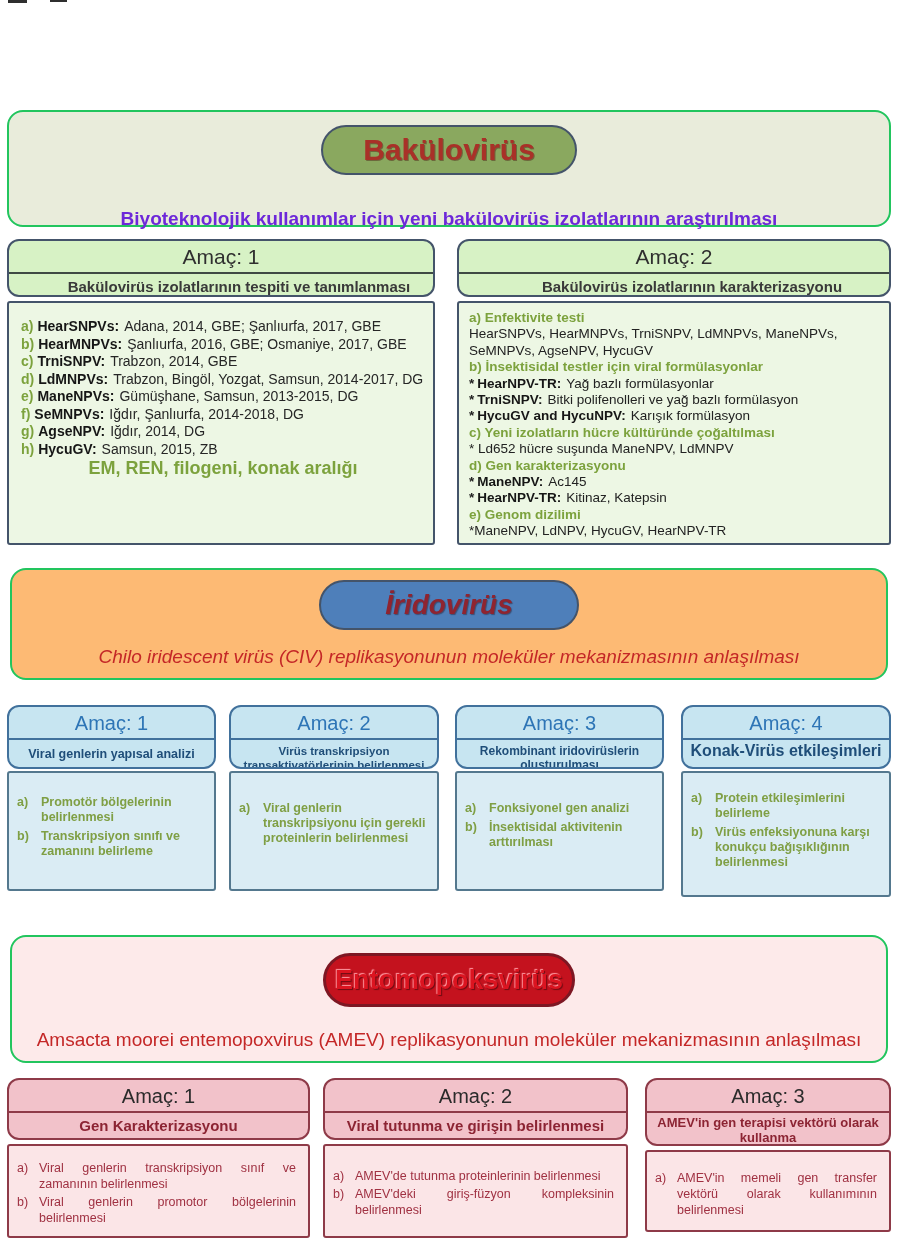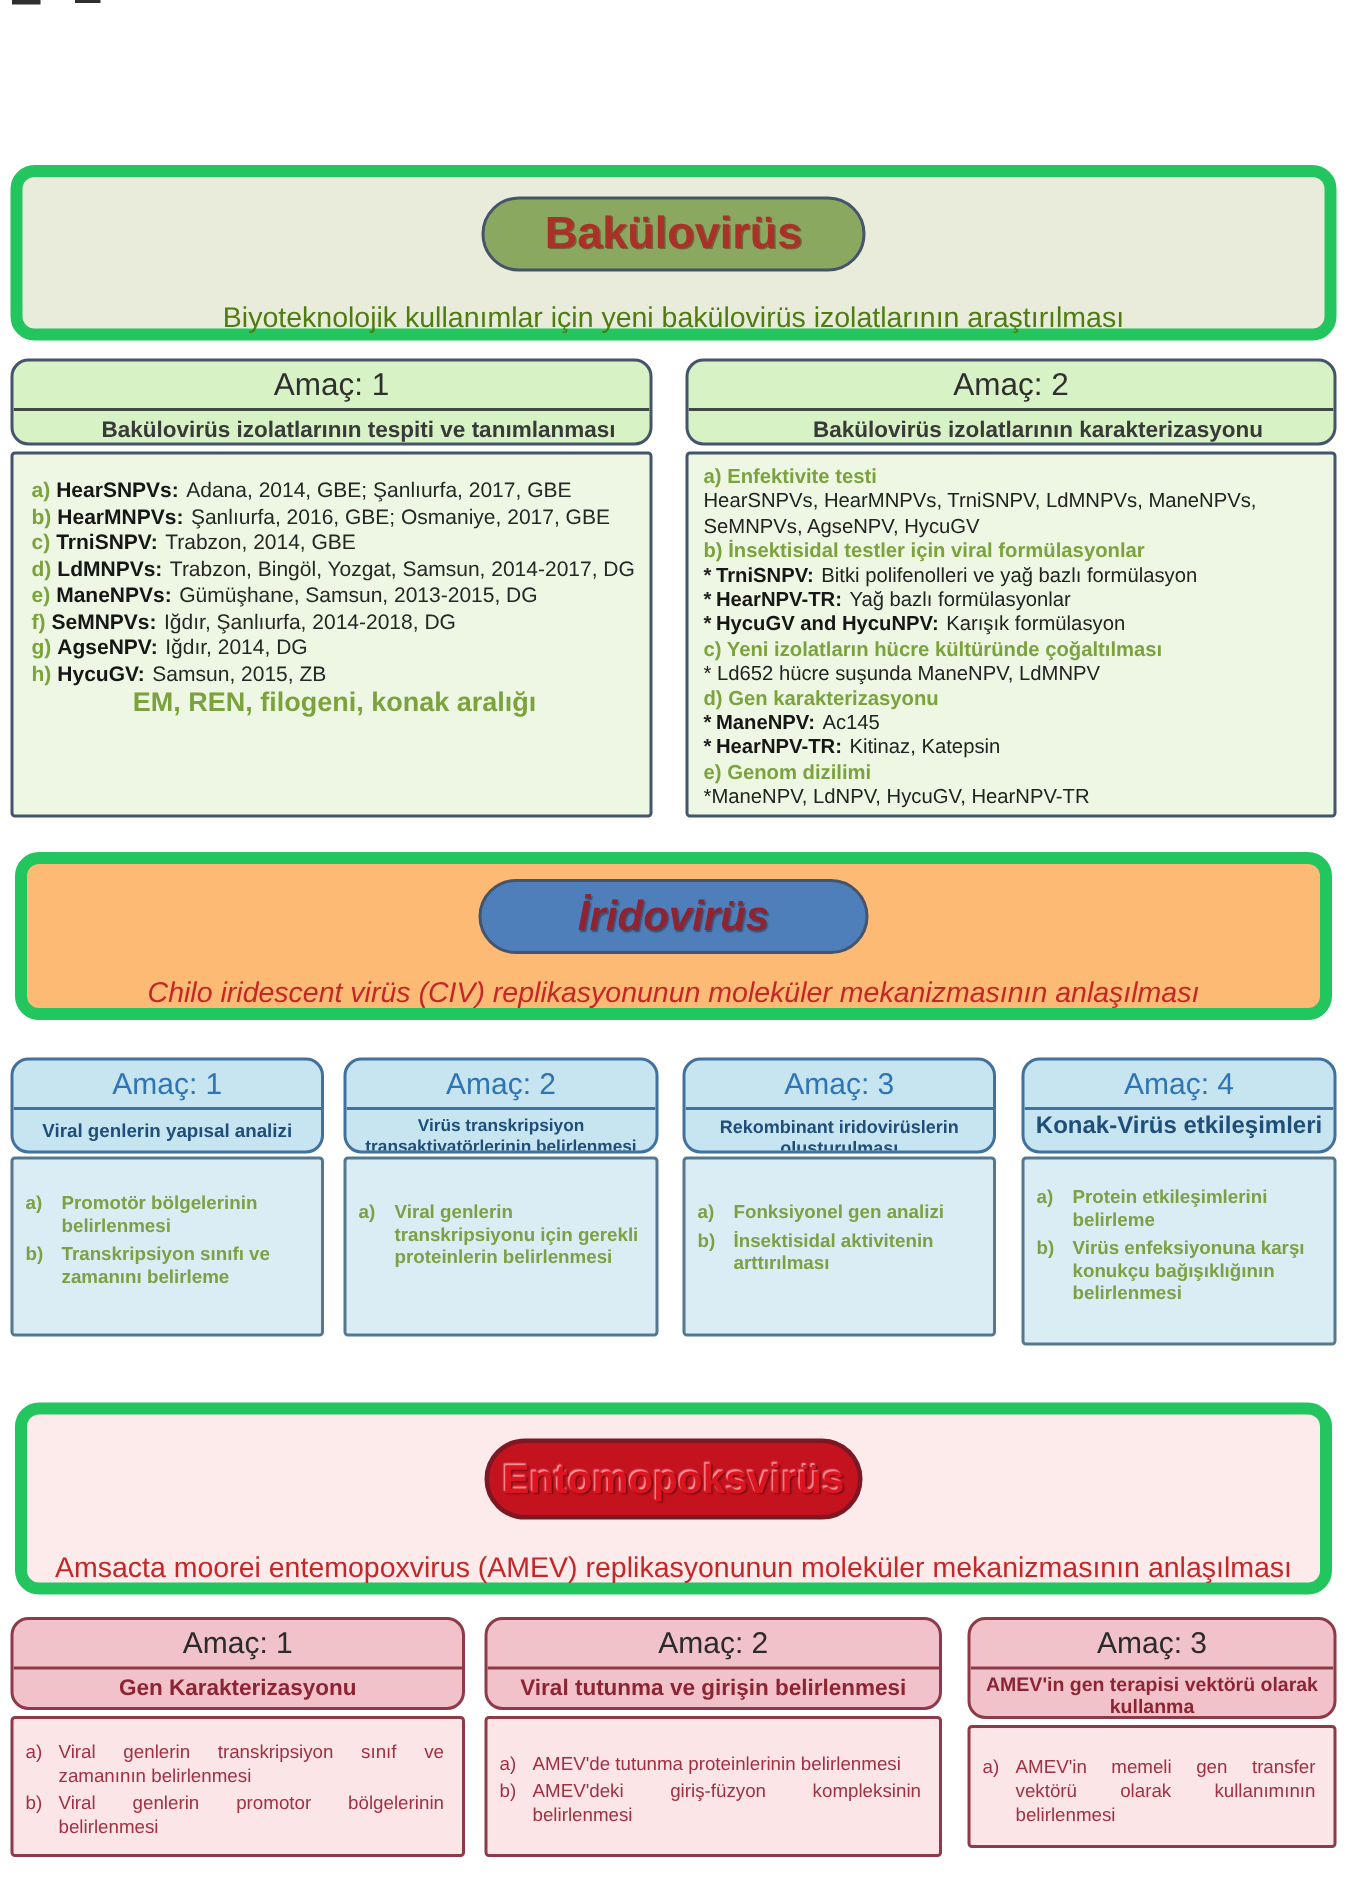--- a/index.html
+++ b/index.html
@@ -4,38 +4,38 @@
 <style>
   html,body{margin:0;padding:0;}
   body{
     position:relative;width:900px;height:1260px;background:#ffffff;
     font-family:"Liberation Sans","DejaVu Sans",sans-serif;overflow:hidden;
     -webkit-font-smoothing:antialiased;
   }
   .artifact{position:absolute;background:#2f2f2f;}
 
   
-  .sec{position:absolute;border:8px solid #22c55e;border-radius:16px;box-sizing:border-box;}
+  .sec{position:absolute;border:2px solid #22c55e;border-radius:16px;box-sizing:border-box;}
   .pill{
     position:absolute;left:50%;transform:translateX(-50%);
     display:flex;align-items:center;justify-content:center;
     border:2px solid #44546a;border-radius:28px;font-weight:bold;box-sizing:border-box;
   }
   .sec-sub{position:absolute;left:0;width:100%;text-align:center;font-size:19px;}
 
   
   .goal-head{position:absolute;border-radius:12px;box-sizing:border-box;text-align:center;overflow:hidden;}
   .gh-label{font-size:20px;padding-top:3px;height:28px;line-height:26px;}
   .gh-heading{font-weight:bold;}
   .goal-body{position:absolute;box-sizing:border-box;border-radius:3px;}
 
   
   .s1{background:#e9ecdb;}
   .s1-pill{background:#8aa85f;width:256px;height:50px;top:13px;font-size:30px;color:#a93128;text-shadow:1px 1px 0 rgba(80,40,25,.5);}
-  .s1-sub{top:84px;color:#4d7c0f;}
+  .s1-sub{top:96px;color:#6d28d9;font-weight:bold;}
   .s1h{background:#d7f2c5;border:2px solid #44546a;}
   .s1h .gh-label{color:#2f2f2f;border-bottom:2px solid #3f4a44;}
   .s1h .gh-heading{font-size:15px;color:#393939;padding-top:4px;padding-left:36px;}
   .s1b{background:#edf7e4;border:2px solid #44546a;color:#262626;}
   .b1-list{padding:15px 8px 0 12px;font-size:14px;line-height:17.5px;}
   .lt{color:#7ca23d;font-weight:bold;margin-right:4px;}
   .nm{color:#161616;margin-right:5px;}
   .b1-footer{text-align:center;color:#7ca23d;font-weight:bold;font-size:18px;margin-top:2px;}
   .b2-list{padding:7px 6px 0 10px;font-size:13.5px;line-height:16.4px;}
   .b2-header{color:#7ca23d;font-weight:bold;}
@@ -104,22 +104,22 @@
 <div class="goal-head s1h" style="left:457px;top:239px;width:434px;height:58px;">
   <div class="gh-label" style="font-size:21px;">Amaç: 2</div>
   <div class="gh-heading">Bakülovirüs izolatlarının karakterizasyonu</div>
 </div>
 
 <div class="goal-body s1b" style="left:457px;top:301px;width:434px;height:244px;">
   <div class="b2-list">
     <div class="b2-header">a) Enfektivite testi</div>
     <div class="b2-plain">HearSNPVs, HearMNPVs, TrniSNPV, LdMNPVs, ManeNPVs, SeMNPVs, AgseNPV, HycuGV</div>
     <div class="b2-header">b) İnsektisidal testler için viral formülasyonlar</div>
+    <div class="b2-entry"><span class="star">*</span><b class="nm">HearNPV-TR:</b><span>Yağ bazlı formülasyonlar</span></div>
     <div class="b2-entry"><span class="star">*</span><b class="nm">TrniSNPV:</b><span>Bitki polifenolleri ve yağ bazlı formülasyon</span></div>
-    <div class="b2-entry"><span class="star">*</span><b class="nm">HearNPV-TR:</b><span>Yağ bazlı formülasyonlar</span></div>
     <div class="b2-entry"><span class="star">*</span><b class="nm">HycuGV and HycuNPV:</b><span>Karışık formülasyon</span></div>
     <div class="b2-header">c) Yeni izolatların hücre kültüründe çoğaltılması</div>
     <div class="b2-plain">* Ld652 hücre suşunda ManeNPV, LdMNPV</div>
     <div class="b2-header">d) Gen karakterizasyonu</div>
     <div class="b2-entry"><span class="star">*</span><b class="nm">ManeNPV:</b><span>Ac145</span></div>
     <div class="b2-entry"><span class="star">*</span><b class="nm">HearNPV-TR:</b><span>Kitinaz, Katepsin</span></div>
     <div class="b2-header">e) Genom dizilimi</div>
     <div class="b2-plain">*ManeNPV, LdNPV, HycuGV, HearNPV-TR</div>
   </div>
 </div>

